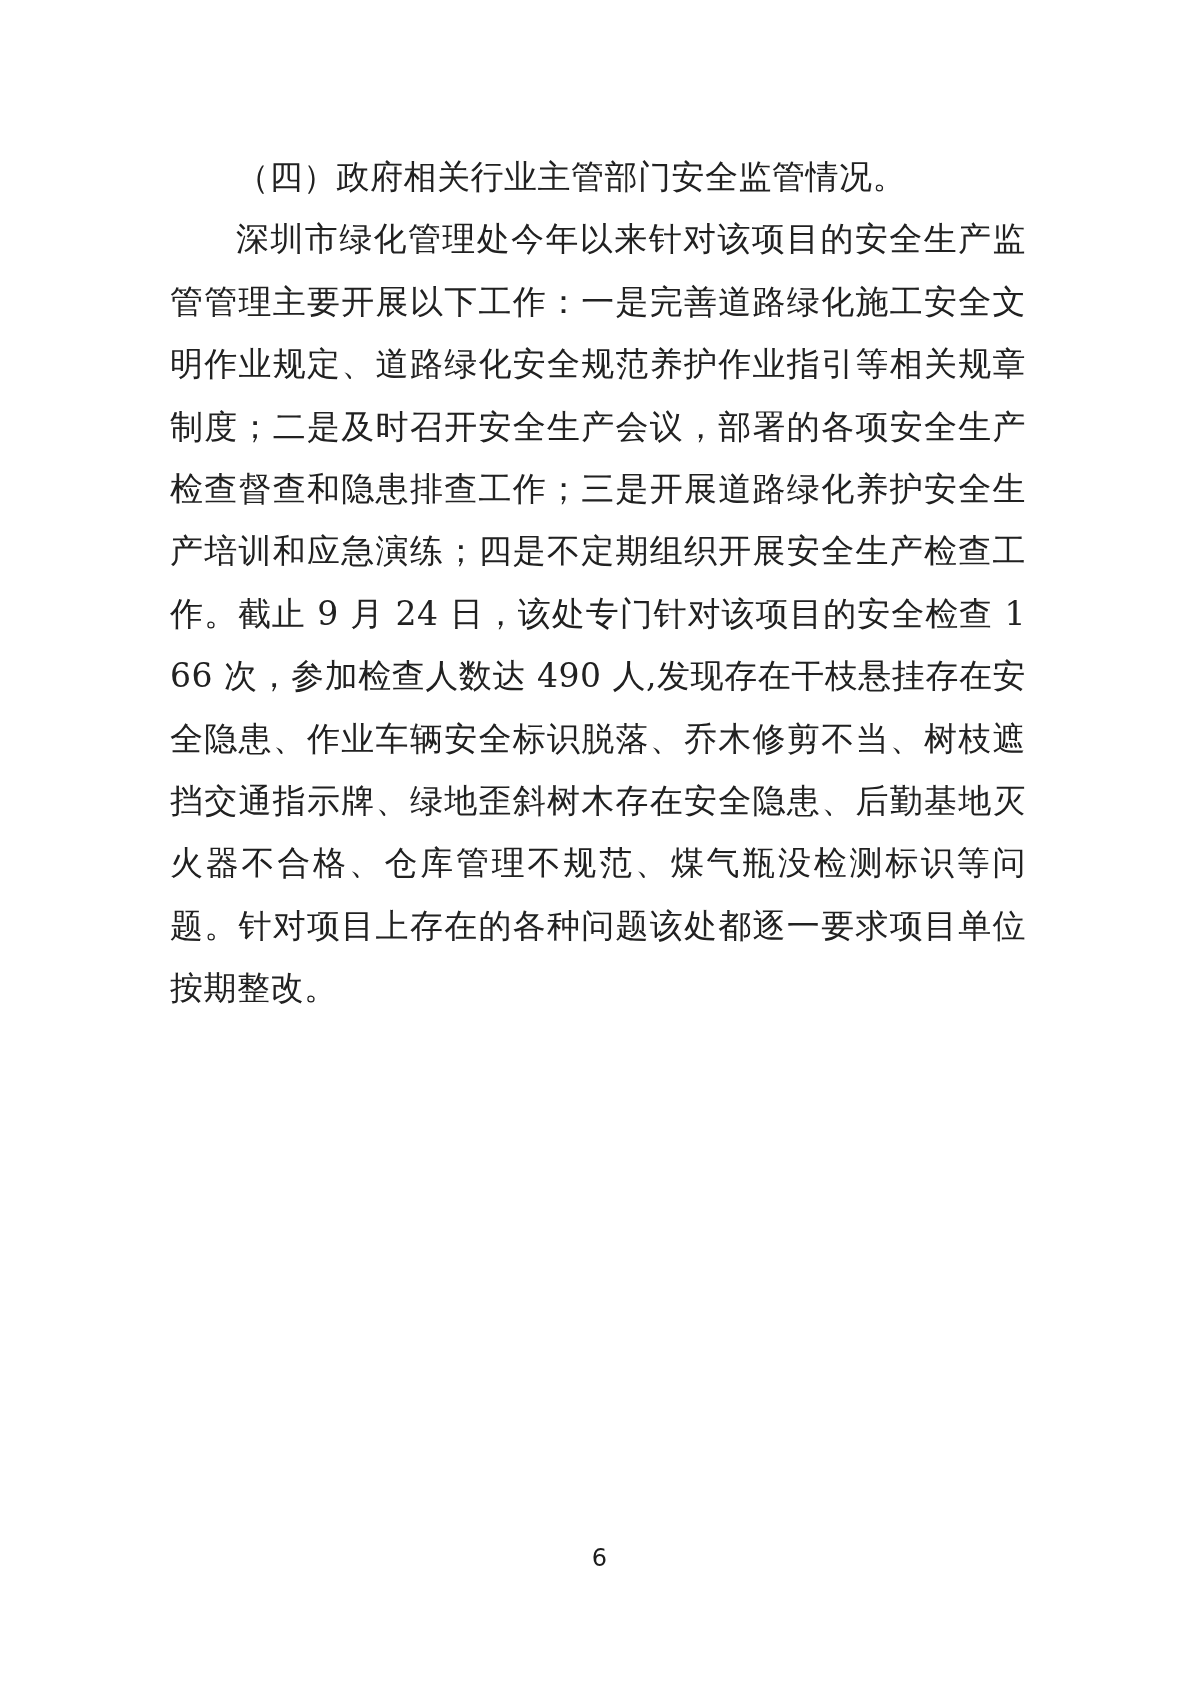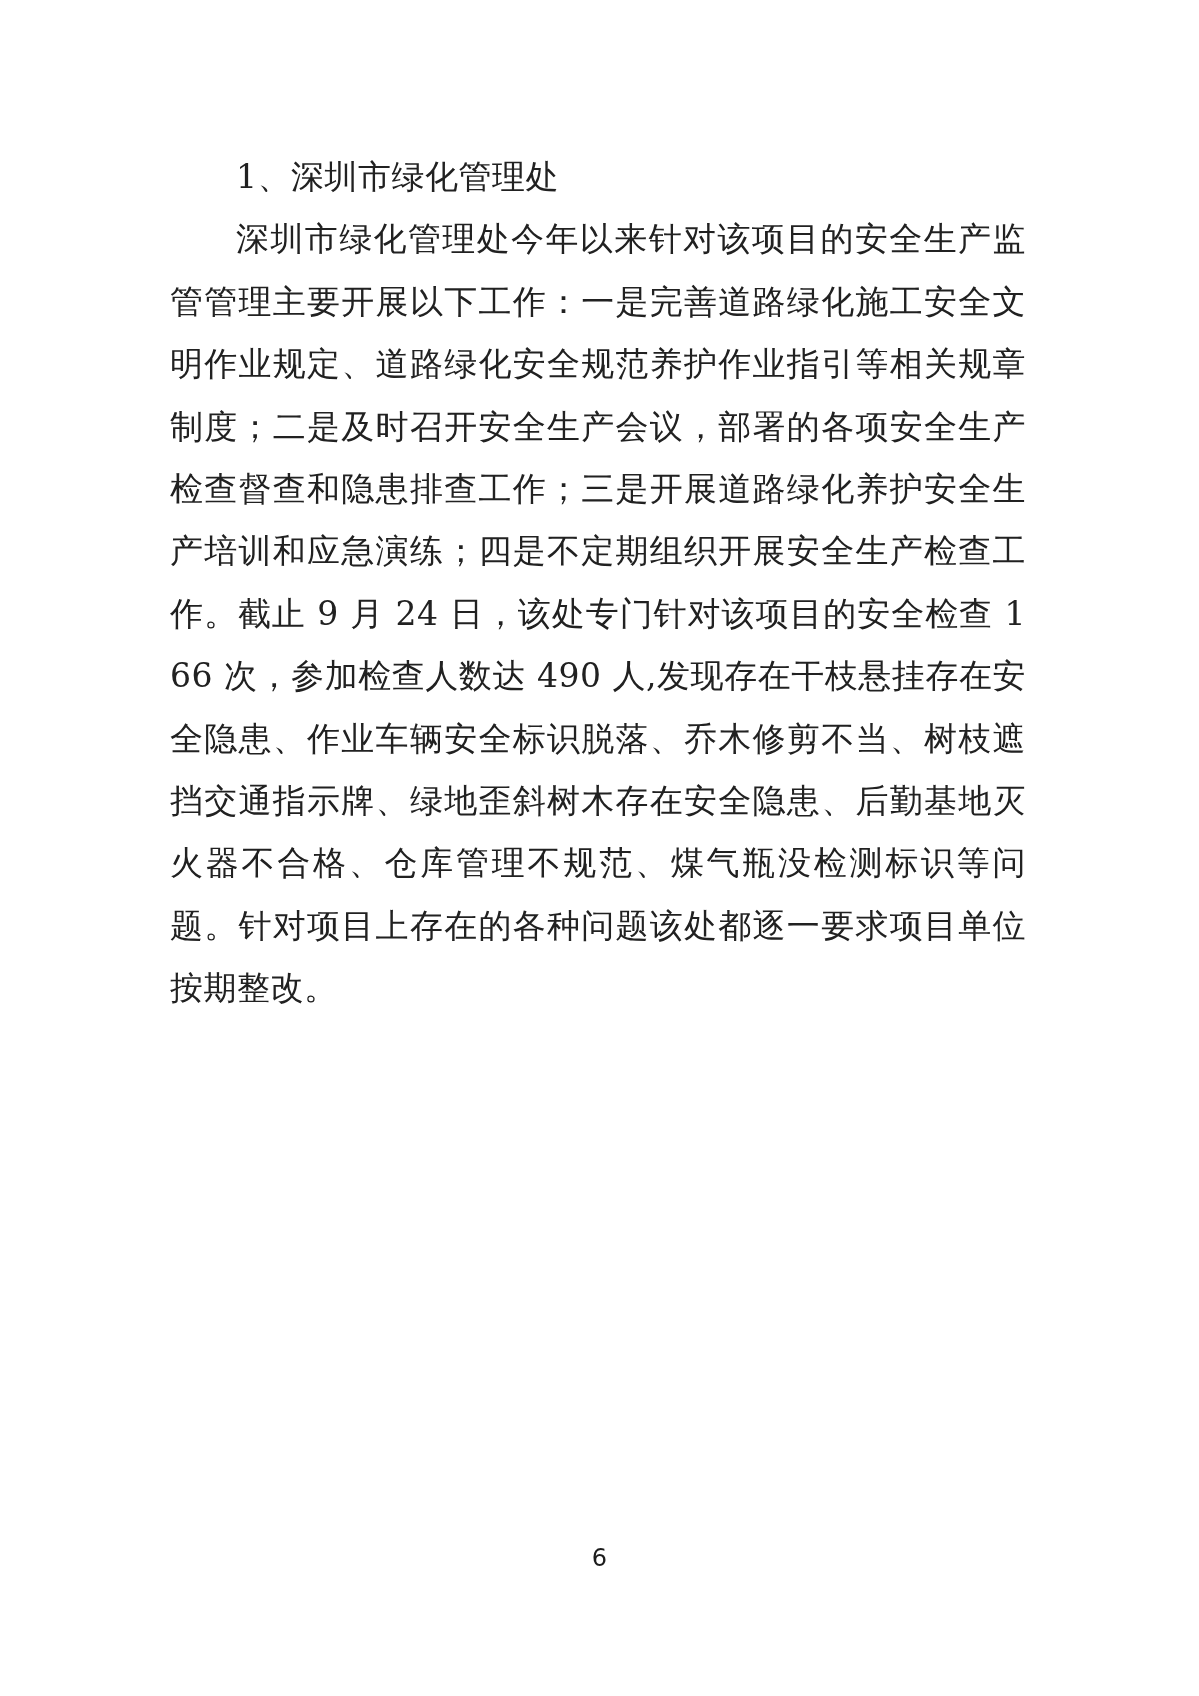--- a/index.html
+++ b/index.html
@@ -46,17 +46,17 @@
     line-height: 34px;
     color: #1c1c1c;
     font-family: "DejaVu Sans", "Liberation Sans", sans-serif;
   }
 </style>
 </head>
 <body>
 
 <div class="page">
   <div class="text-block">
-    <p class="para heading">1、深圳市绿化管理处</p>
+    <p class="para heading">（四）政府相关行业主管部门安全监管情况。</p>
     <p class="para">深圳市绿化管理处今年以来针对该项目的安全生产监管管理主要开展以下工作：一是完善道路绿化施工安全文明作业规定、道路绿化安全规范养护作业指引等相关规章制度；二是及时召开安全生产会议，部署的各项安全生产检查督查和隐患排查工作；三是开展道路绿化养护安全生产培训和应急演练；四是不定期组织开展安全生产检查工作。截止 9 月 24 日，该处专门针对该项目的安全检查 166 次，参加检查人数达 490 人,发现存在干枝悬挂存在安全隐患、作业车辆安全标识脱落、乔木修剪不当、树枝遮挡交通指示牌、绿地歪斜树木存在安全隐患、后勤基地灭火器不合格、仓库管理不规范、煤气瓶没检测标识等问题。针对项目上存在的各种问题该处都逐一要求项目单位按期整改。</p>
   </div>
   <div class="page-number">6</div>
 </div>
 
 </body></html>

